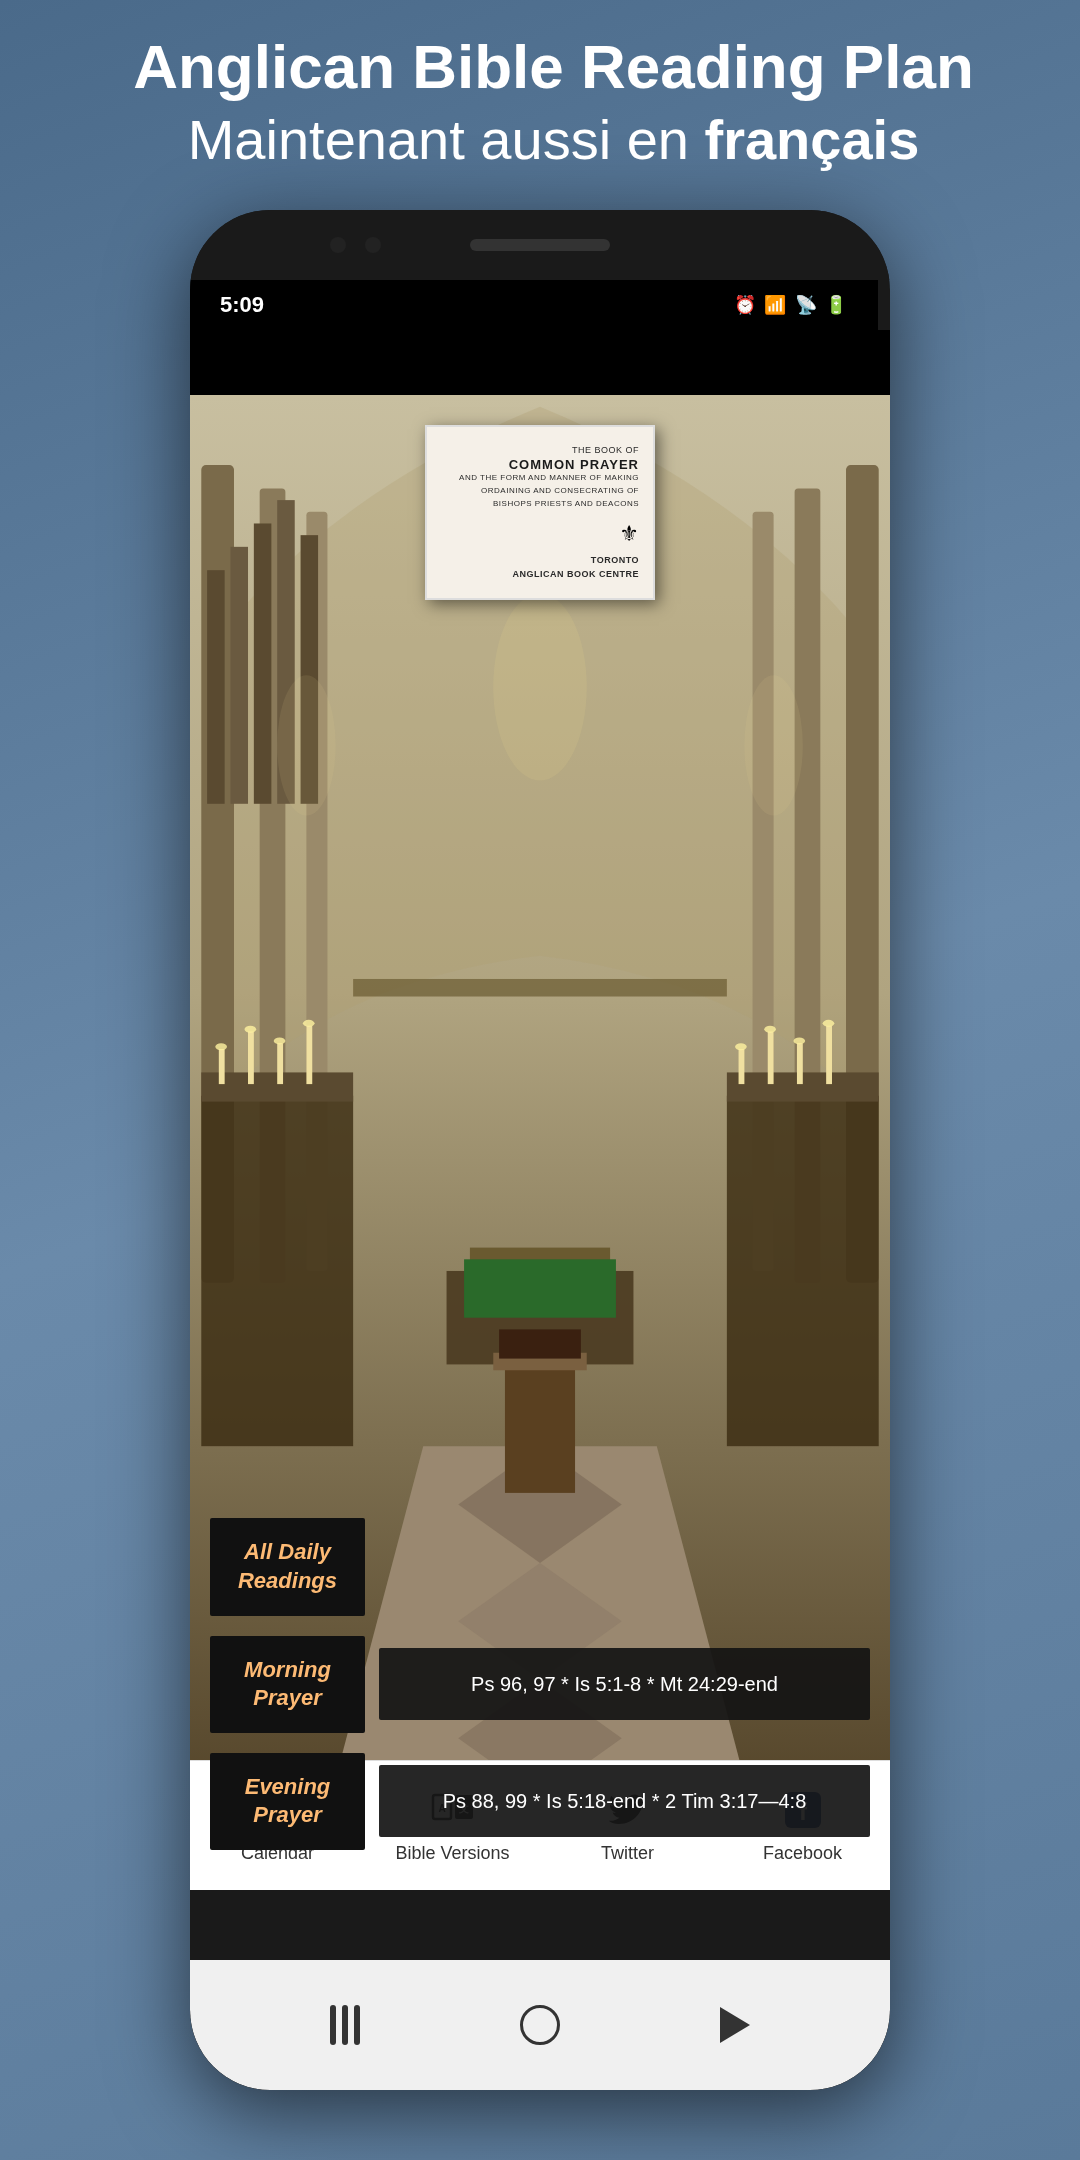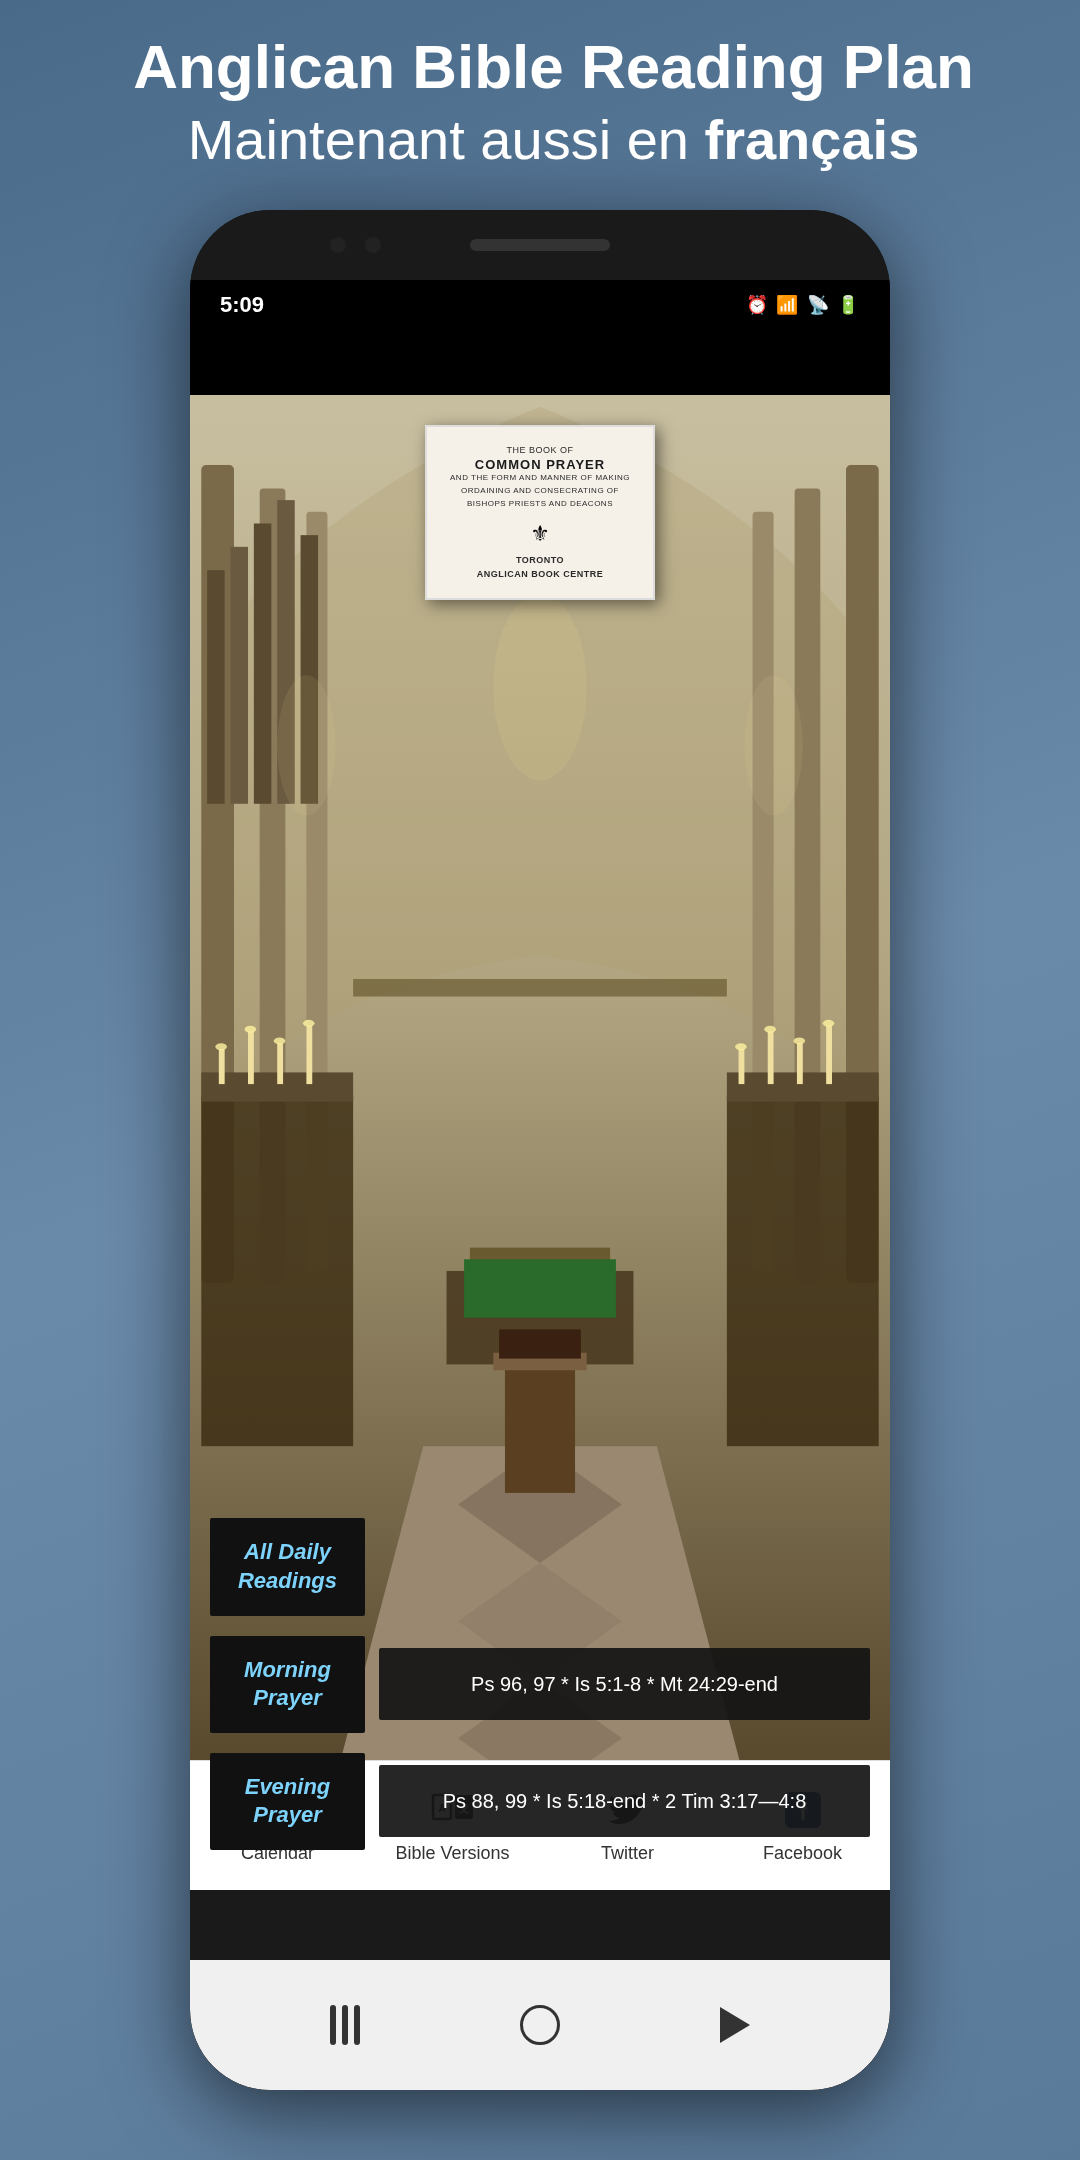--- a/index.html
+++ b/index.html
@@ -90,21 +90,21 @@
       border-radius: 50%;
       position: absolute;
       left: 175px;
       top: 27px;
     }
 
     
     .status-bar {
       position: absolute;
       top: 70px;
-      left: 0; right: 0;
+      left: 0; right: 12px;
       height: 50px;
       background: #000;
       display: flex;
       align-items: center;
       justify-content: space-between;
       padding: 0 30px;
       z-index: 20;
     }
     .status-left {
       color: white;
@@ -182,21 +182,21 @@
     
     .bcp-book {
       position: absolute;
       top: 30px;
       left: 50%;
       transform: translateX(-50%);
       width: 230px;
       background: #f5f0e8;
       border: 2px solid #ddd;
       padding: 16px 14px;
-      text-align: center;
+      text-align: right;
       box-shadow: 4px 4px 15px rgba(0,0,0,0.5);
       z-index: 10;
     }
     .bcp-book .bcp-text {
       font-size: 9px;
       color: #2a2a2a;
       line-height: 1.6;
       text-transform: uppercase;
       letter-spacing: 0.5px;
     }
@@ -219,21 +219,21 @@
 
     .btn-row {
       display: flex;
       align-items: center;
       margin-bottom: 20px;
       gap: 14px;
     }
 
     .label-btn {
       background: #111;
-      color: #7dd3fc;
+      color: #fdba74;
       font-style: italic;
       font-weight: 700;
       font-size: 22px;
       text-align: center;
       padding: 20px 14px;
       min-width: 155px;
       width: 155px;
       line-height: 1.3;
       cursor: pointer;
       border-radius: 2px;

